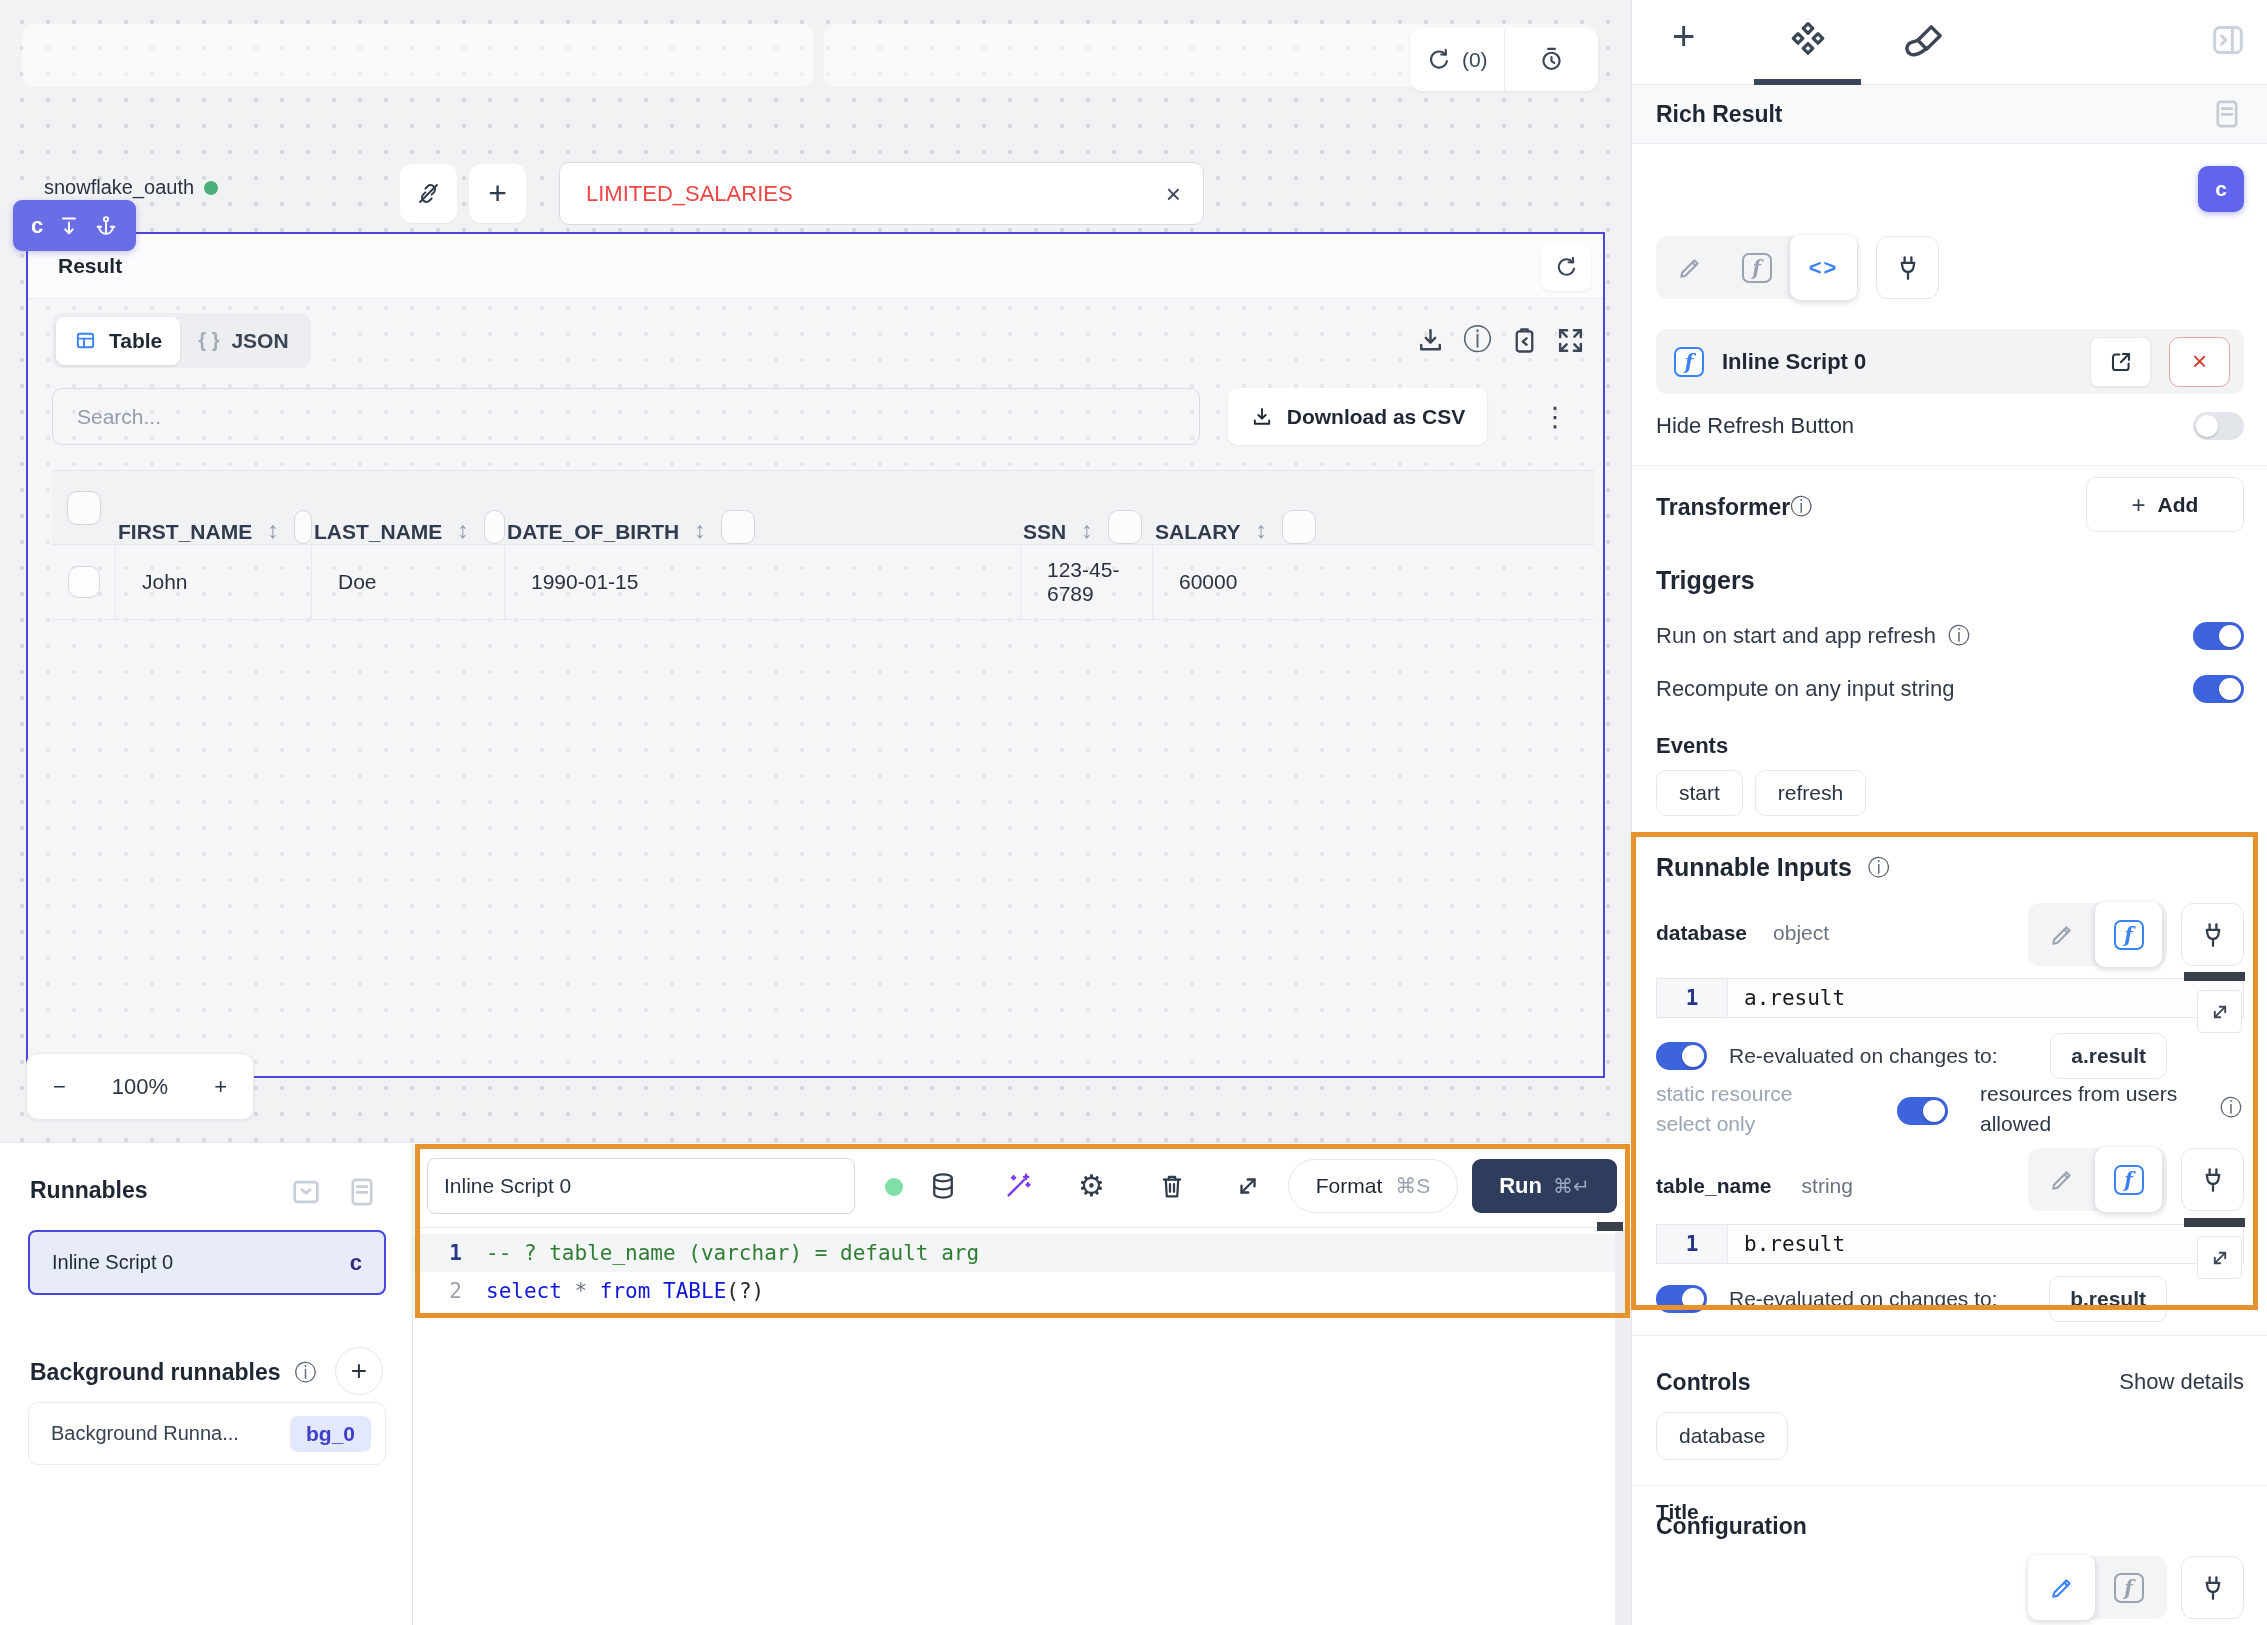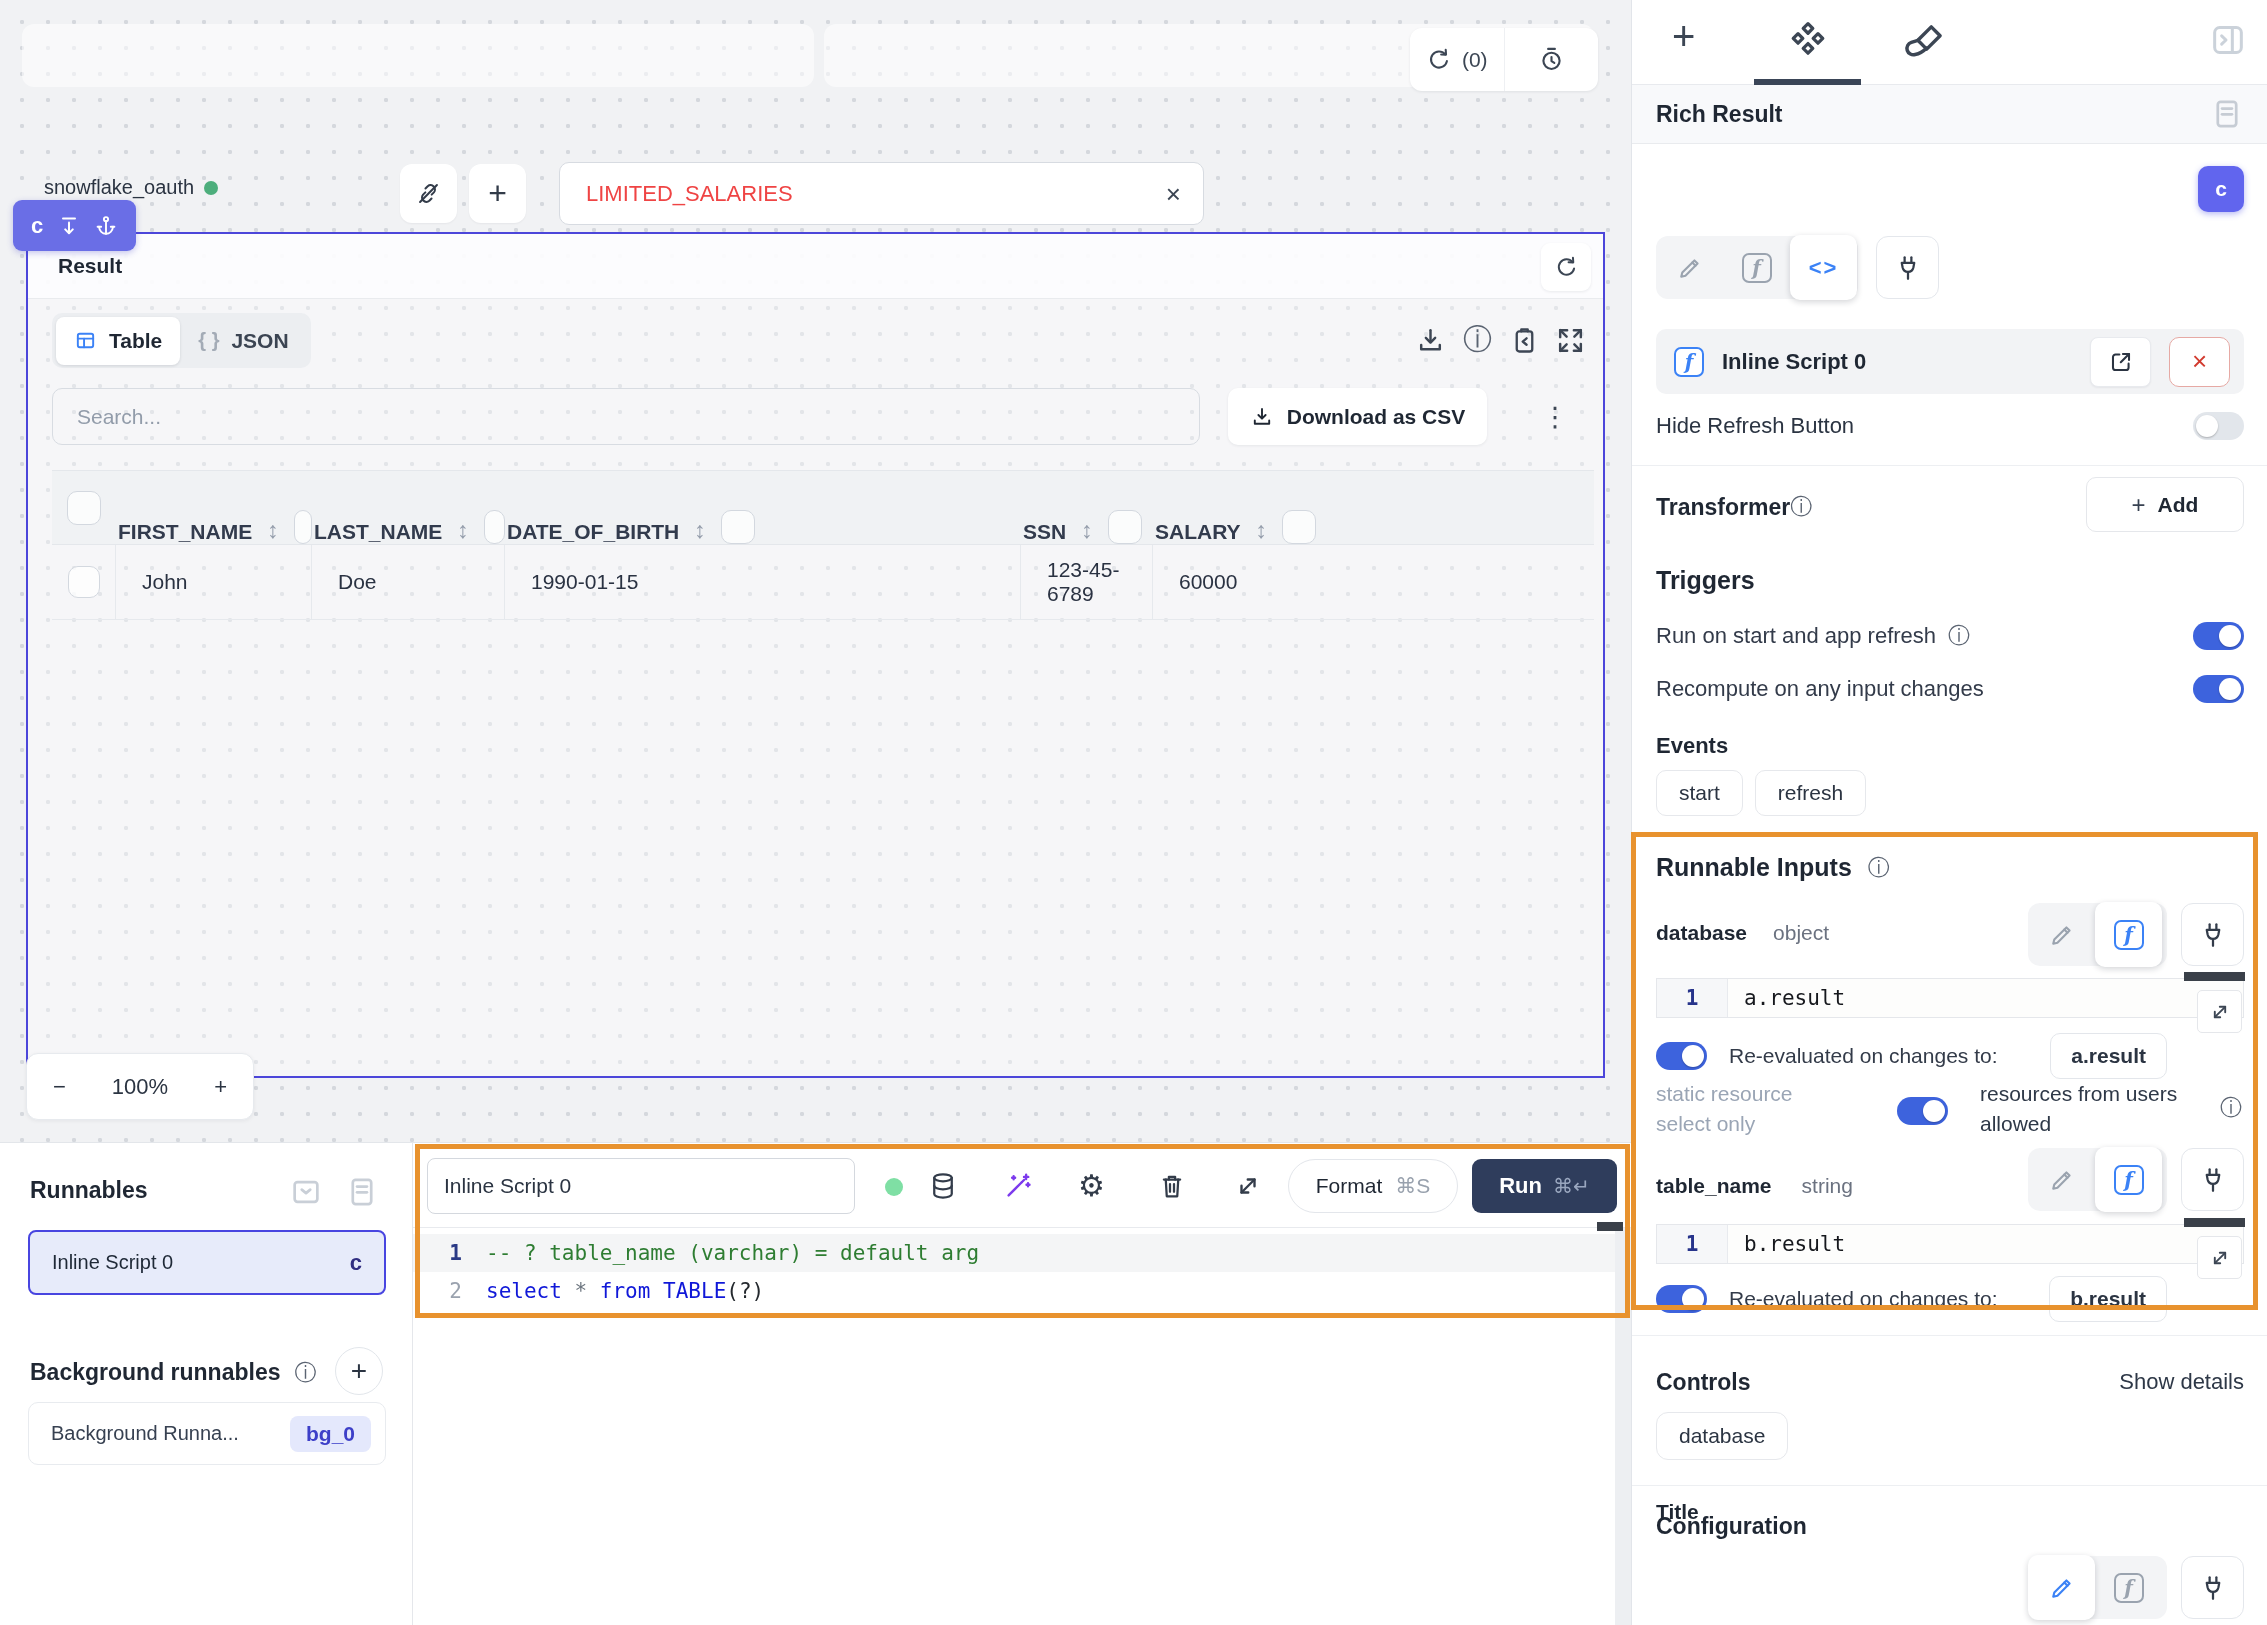--- a/index.html
+++ b/index.html
@@ -612,21 +612,21 @@
   </div>
 
   <div class="rp-row r" style="top:618px;height:36px;gap:12px">
     <span style="font-size:22px;color:#333B4A">Run on start and app refresh</span>
     <span class="info">ⓘ</span>
     <div class="tgl on" style="margin-left:auto">
         <div class="knob"></div>
       </div>
   </div>
   <div class="rp-row r" style="top:671px;height:36px">
-    <span style="font-size:22px;color:#333B4A">Recompute on any input changes</span>
+    <span style="font-size:22px;color:#333B4A">Recompute on any input string</span>
     <div class="tgl on" style="margin-left:auto">
         <div class="knob"></div>
       </div>
   </div>
 
   <div class="rp-row" style="top:733px">
     <span class="sec" style="font-size:22px">Events</span>
   </div>
   <div class="rp-row r" style="top:770px;gap:12px">
     <div class="evchip">start</div>

